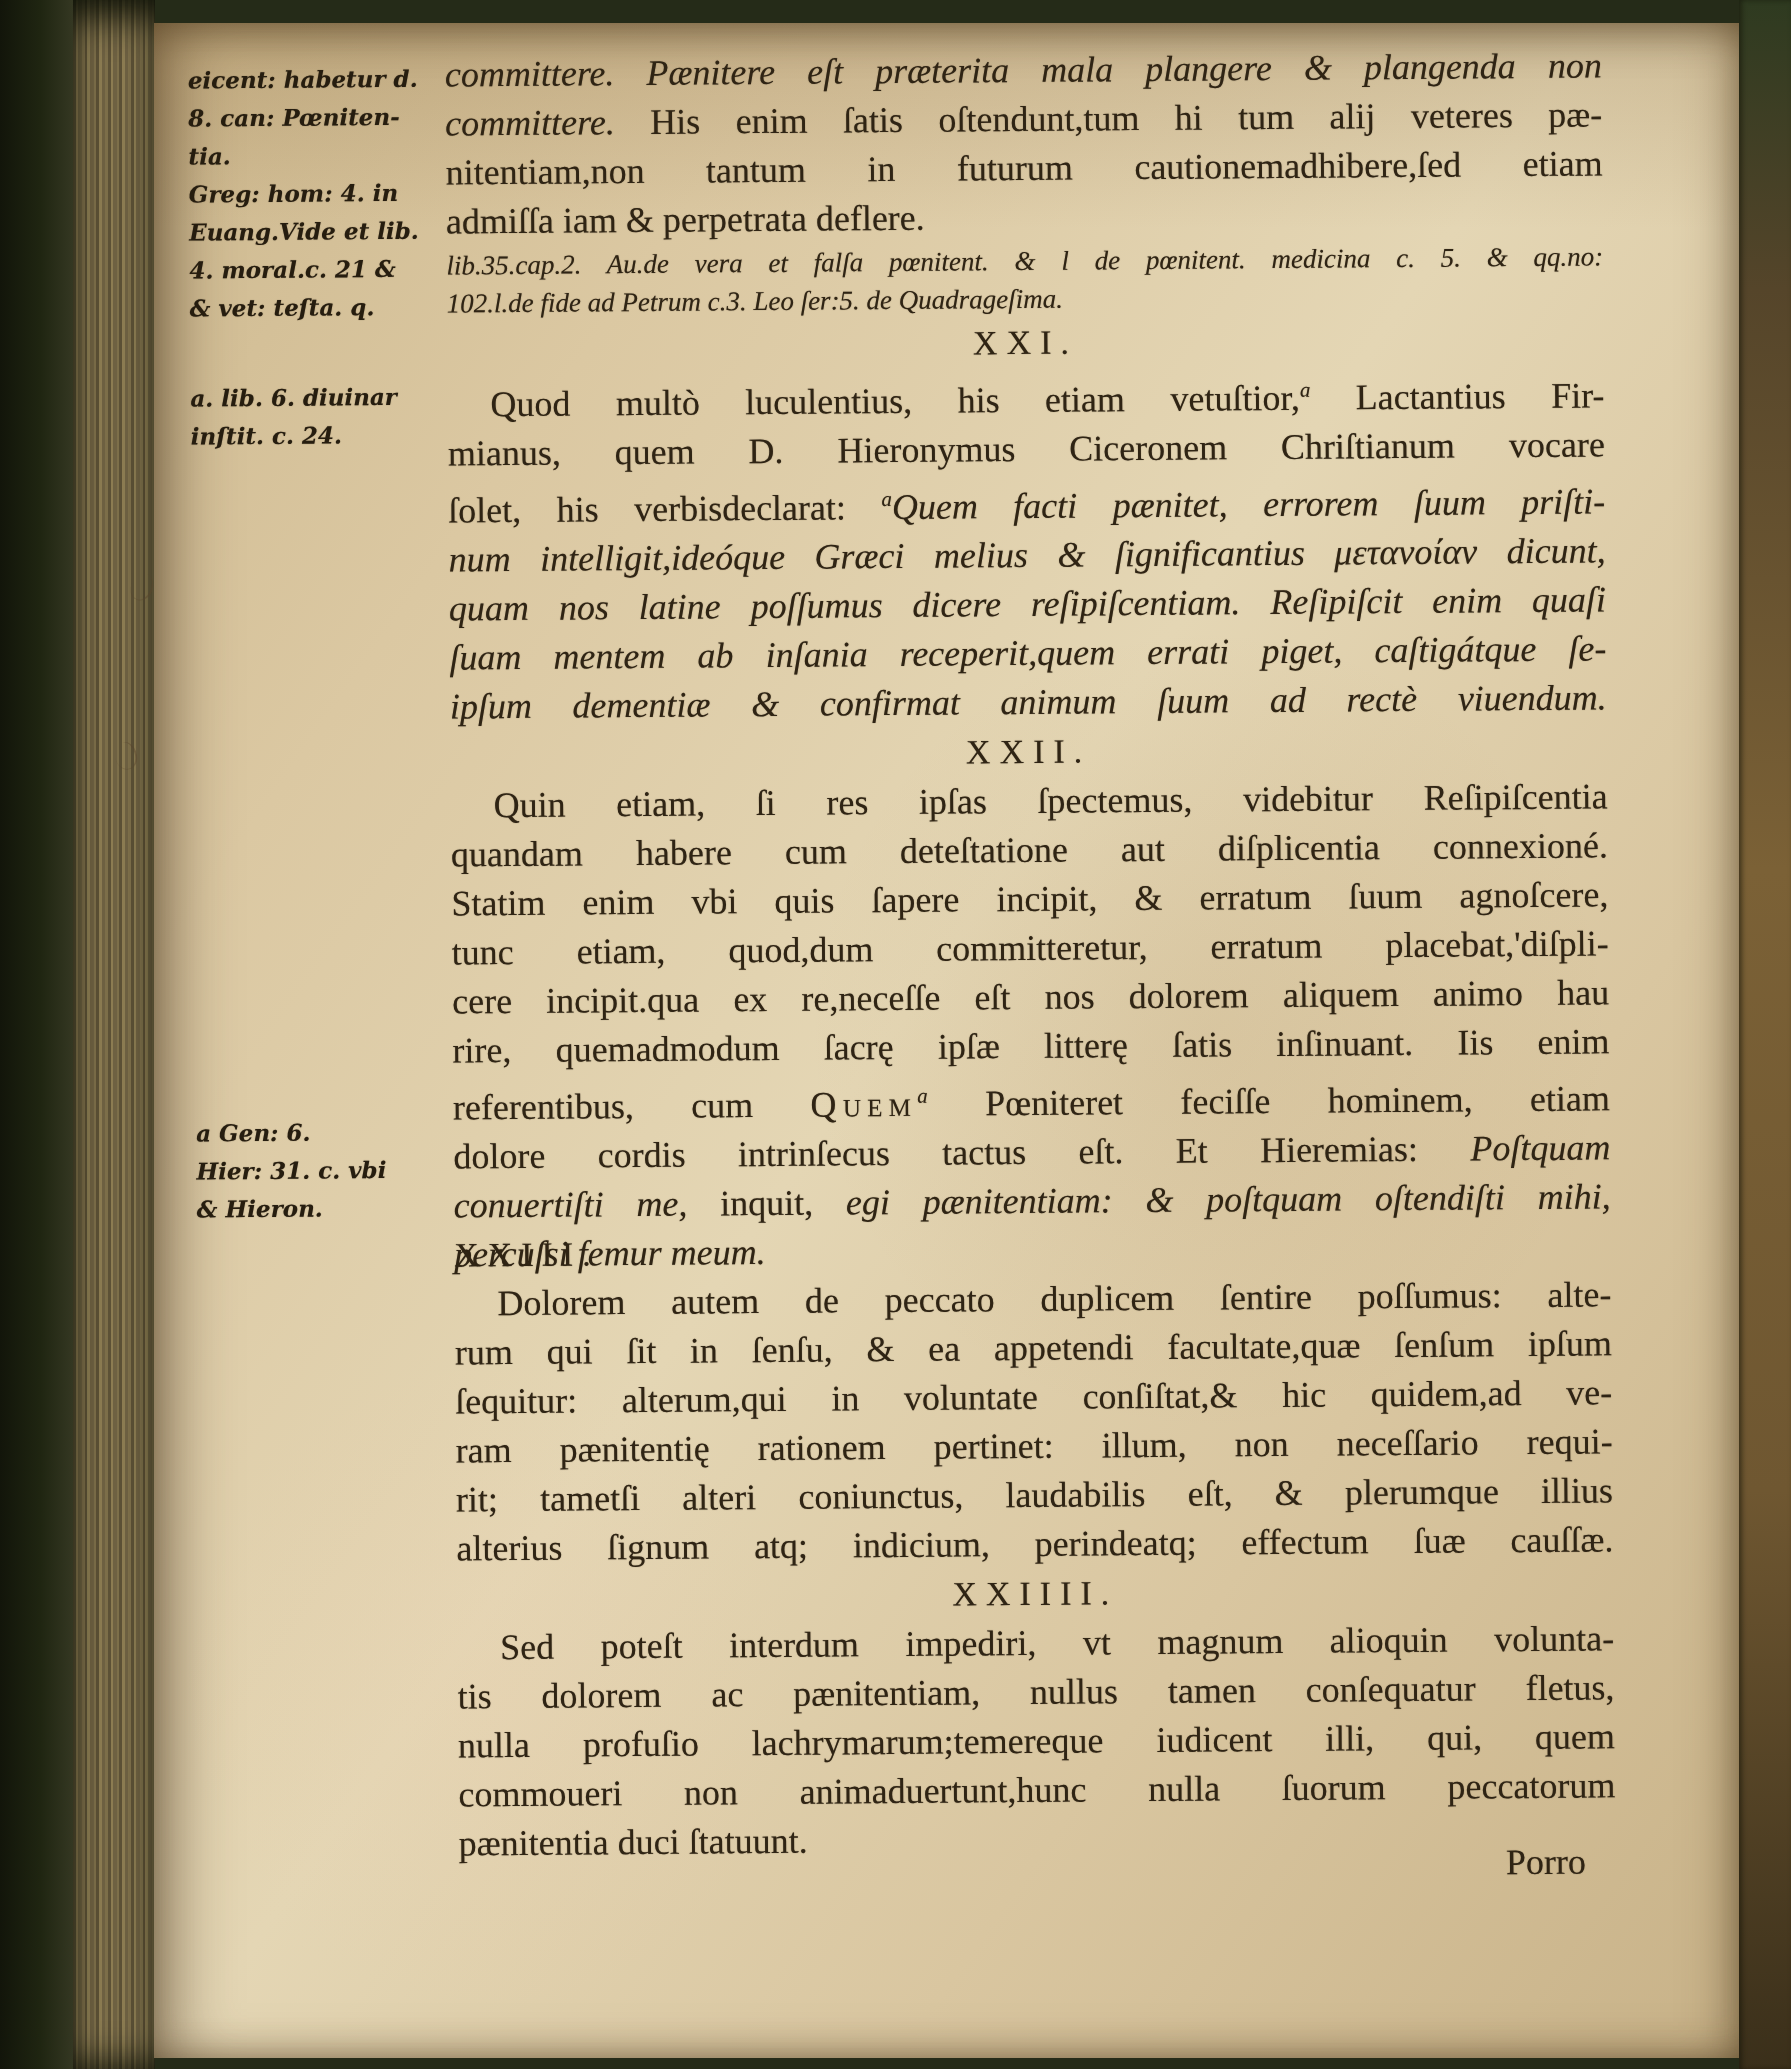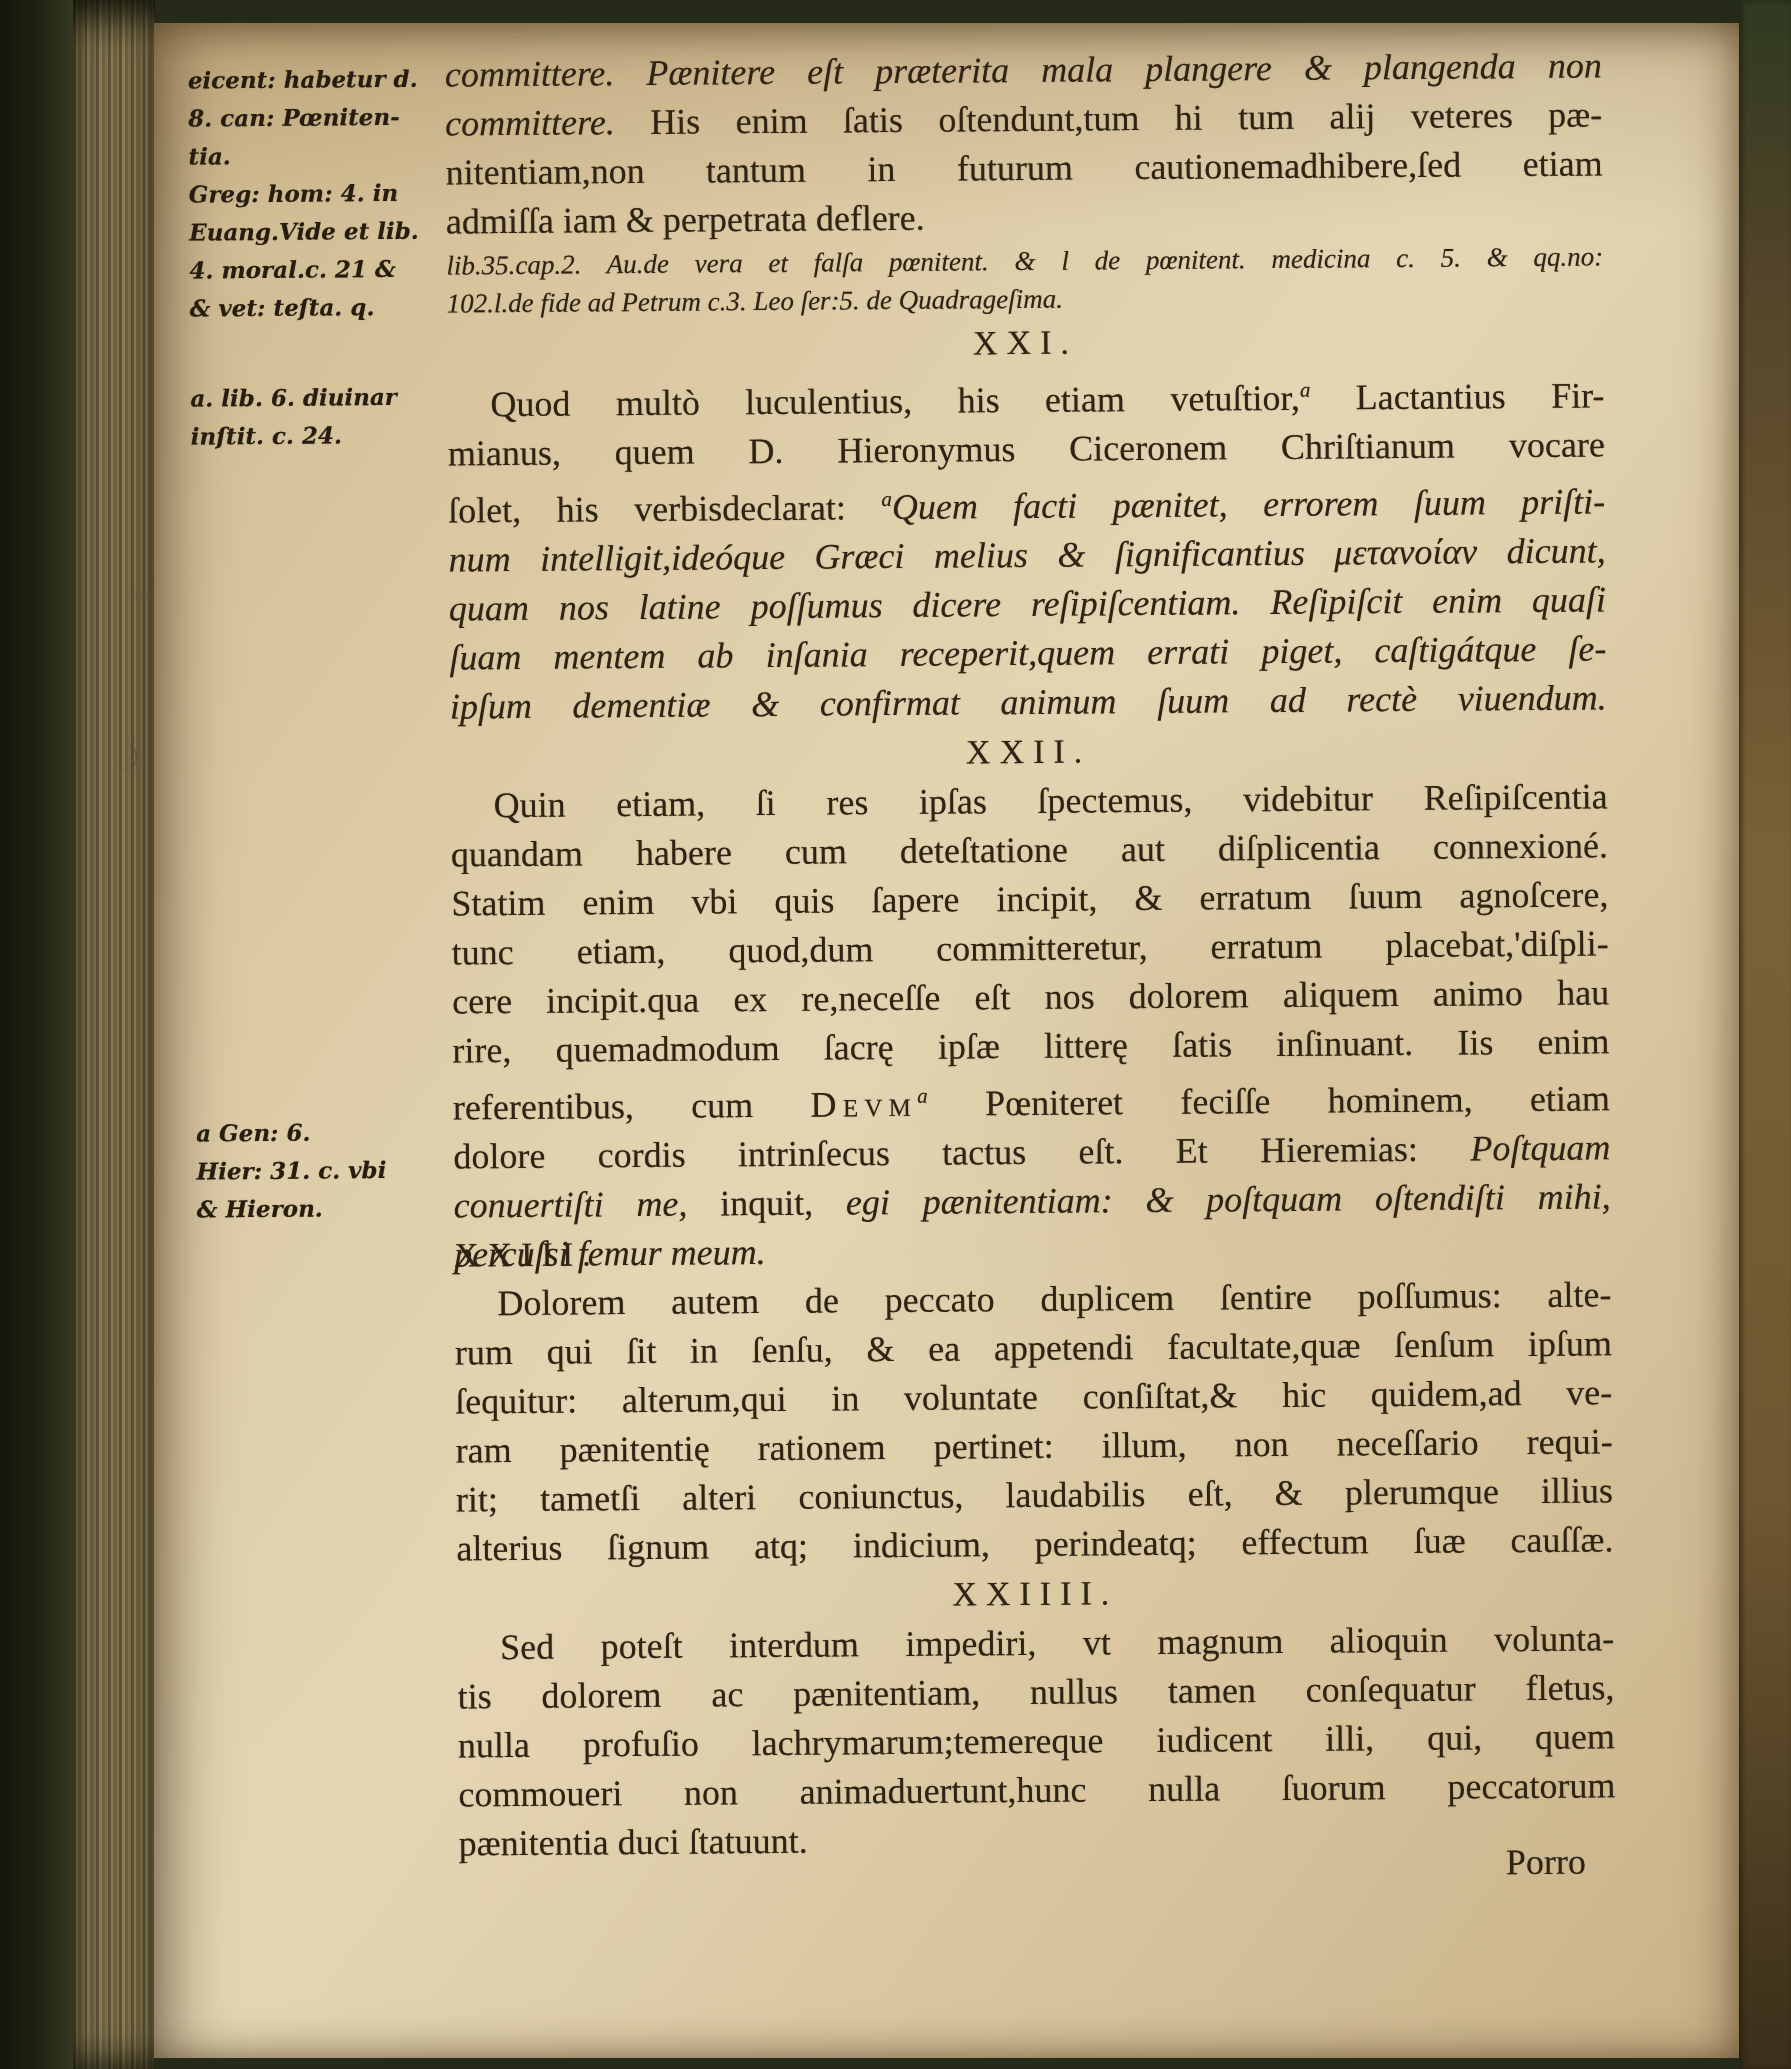--- a/index.html
+++ b/index.html
@@ -118,21 +118,21 @@
         <div class="line"><span class="seg-i">ipſum dementiæ &amp; confirmat animum ſuum ad rectè viuendum.</span></div>
       </div>
       <div class="heading">XXII.</div>
       <div>
         <div class="line indent"><span class="seg-r">Quin etiam, ſi res ipſas ſpectemus,  videbitur Reſipiſcentia</span></div>
         <div class="line"><span class="seg-r">quandam habere cum deteſtatione aut diſplicentia connexioné.</span></div>
         <div class="line"><span class="seg-r">Statim enim vbi quis ſapere incipit, &amp; erratum ſuum agnoſcere,</span></div>
         <div class="line"><span class="seg-r">tunc etiam, quod,dum committeretur, erratum placebat,'diſpli-</span></div>
         <div class="line"><span class="seg-r">cere incipit.qua ex re,neceſſe eſt nos dolorem aliquem animo hau</span></div>
         <div class="line"><span class="seg-r">rire, quemadmodum ſacrę ipſæ litterę ſatis inſinuant.  Iis enim</span></div>
-        <div class="line"><span class="seg-r">referentibus, cum </span><span class="seg-sc">Devm</span><span class="seg-sup">a</span><span class="seg-r"> Pœniteret feciſſe hominem,  etiam</span></div>
+        <div class="line"><span class="seg-r">referentibus, cum </span><span class="seg-sc">Quem</span><span class="seg-sup">a</span><span class="seg-r"> Pœniteret feciſſe hominem,  etiam</span></div>
         <div class="line"><span class="seg-r">dolore cordis intrinſecus tactus eſt. Et Hieremias: </span><span class="seg-i">Poſtquam</span></div>
         <div class="line"><span class="seg-i">conuertiſti me,</span><span class="seg-r"> inquit, </span><span class="seg-i">egi pænitentiam: &amp; poſtquam oſtendiſti mihi,</span></div>
         <div class="line last with-heading"><span class="seg-i">percuſsi femur meum.</span><span class="inline-heading">XXIII.</span></div>
       </div>
       <div>
         <div class="line indent"><span class="seg-r">Dolorem autem de peccato duplicem ſentire poſſumus:  alte-</span></div>
         <div class="line"><span class="seg-r">rum qui ſit in ſenſu,  &amp; ea appetendi facultate,quæ ſenſum ipſum</span></div>
         <div class="line"><span class="seg-r">ſequitur: alterum,qui in voluntate conſiſtat,&amp; hic quidem,ad ve-</span></div>
         <div class="line"><span class="seg-r">ram  pænitentię rationem pertinet: illum, non neceſſario requi-</span></div>
         <div class="line"><span class="seg-r">rit;  tametſi alteri coniunctus, laudabilis eſt, &amp; plerumque illius</span></div>

